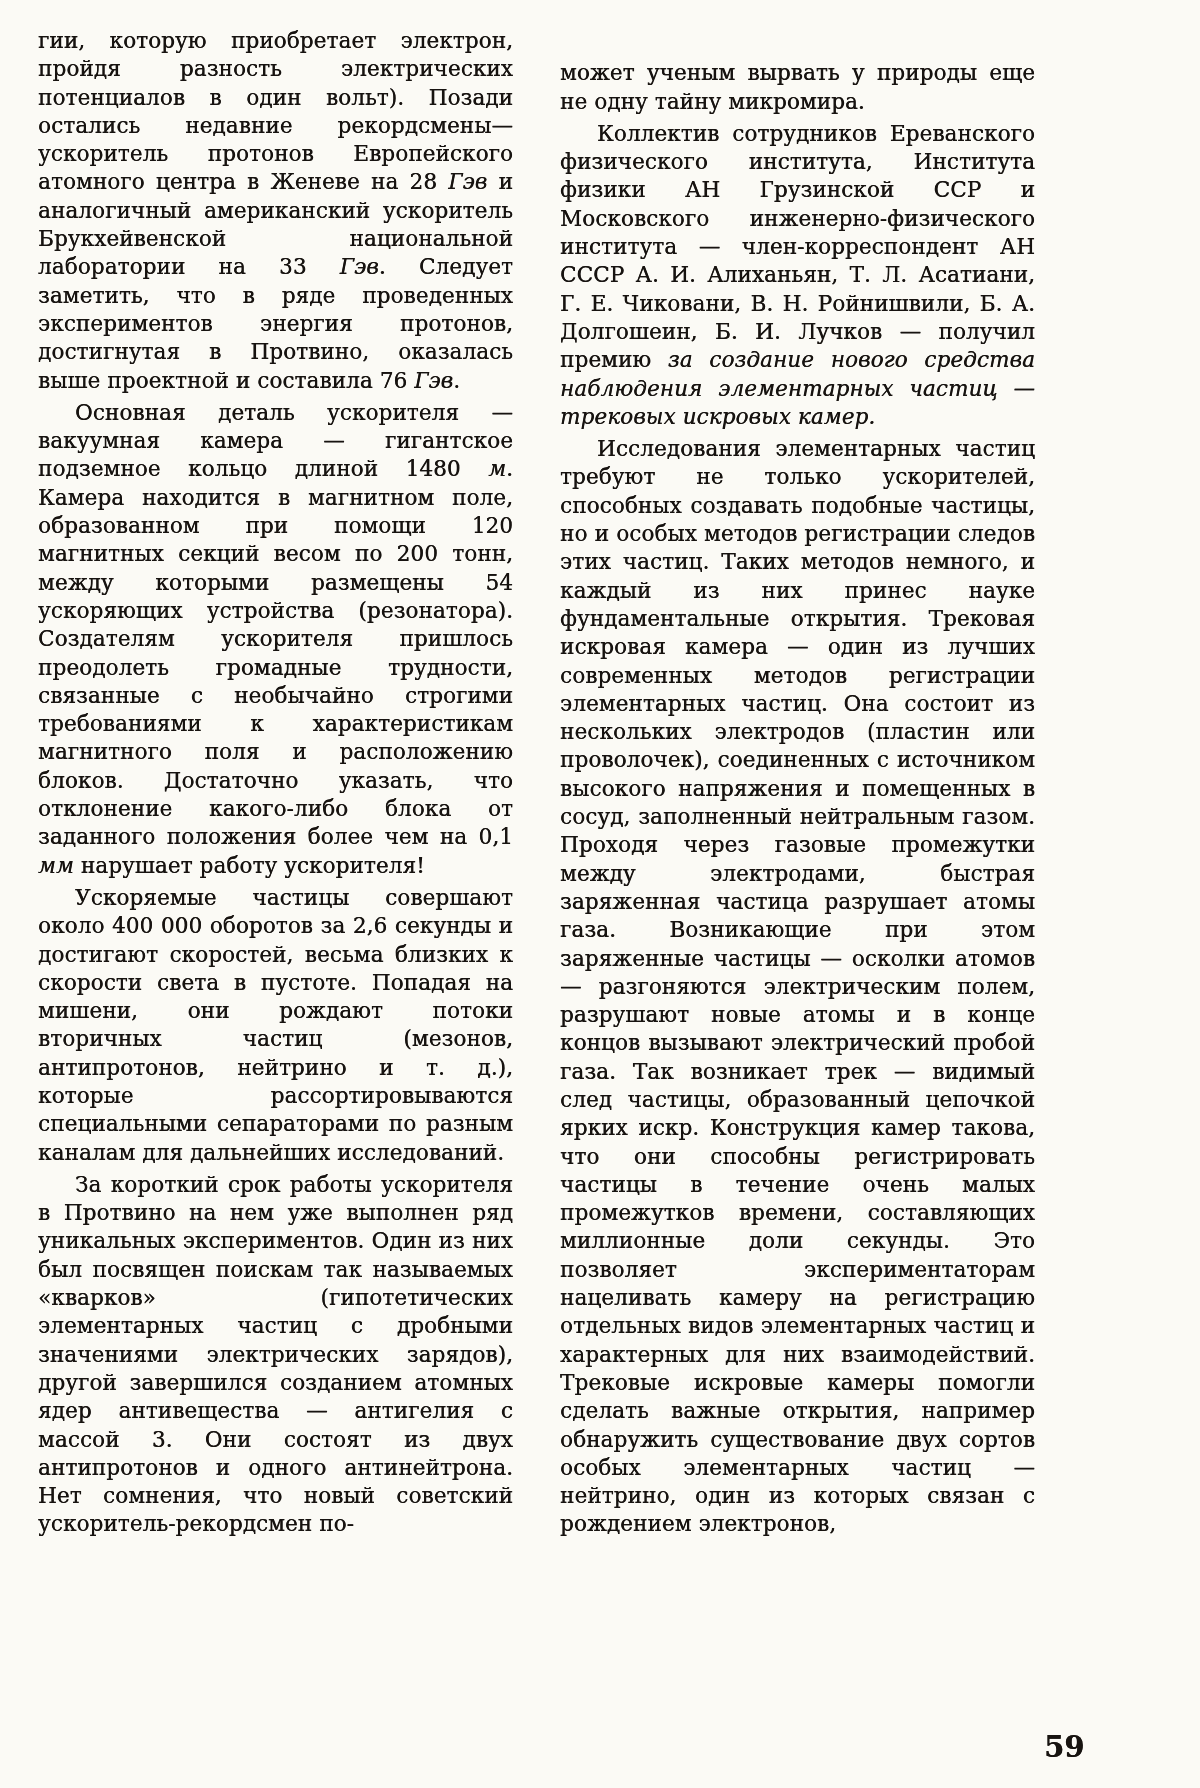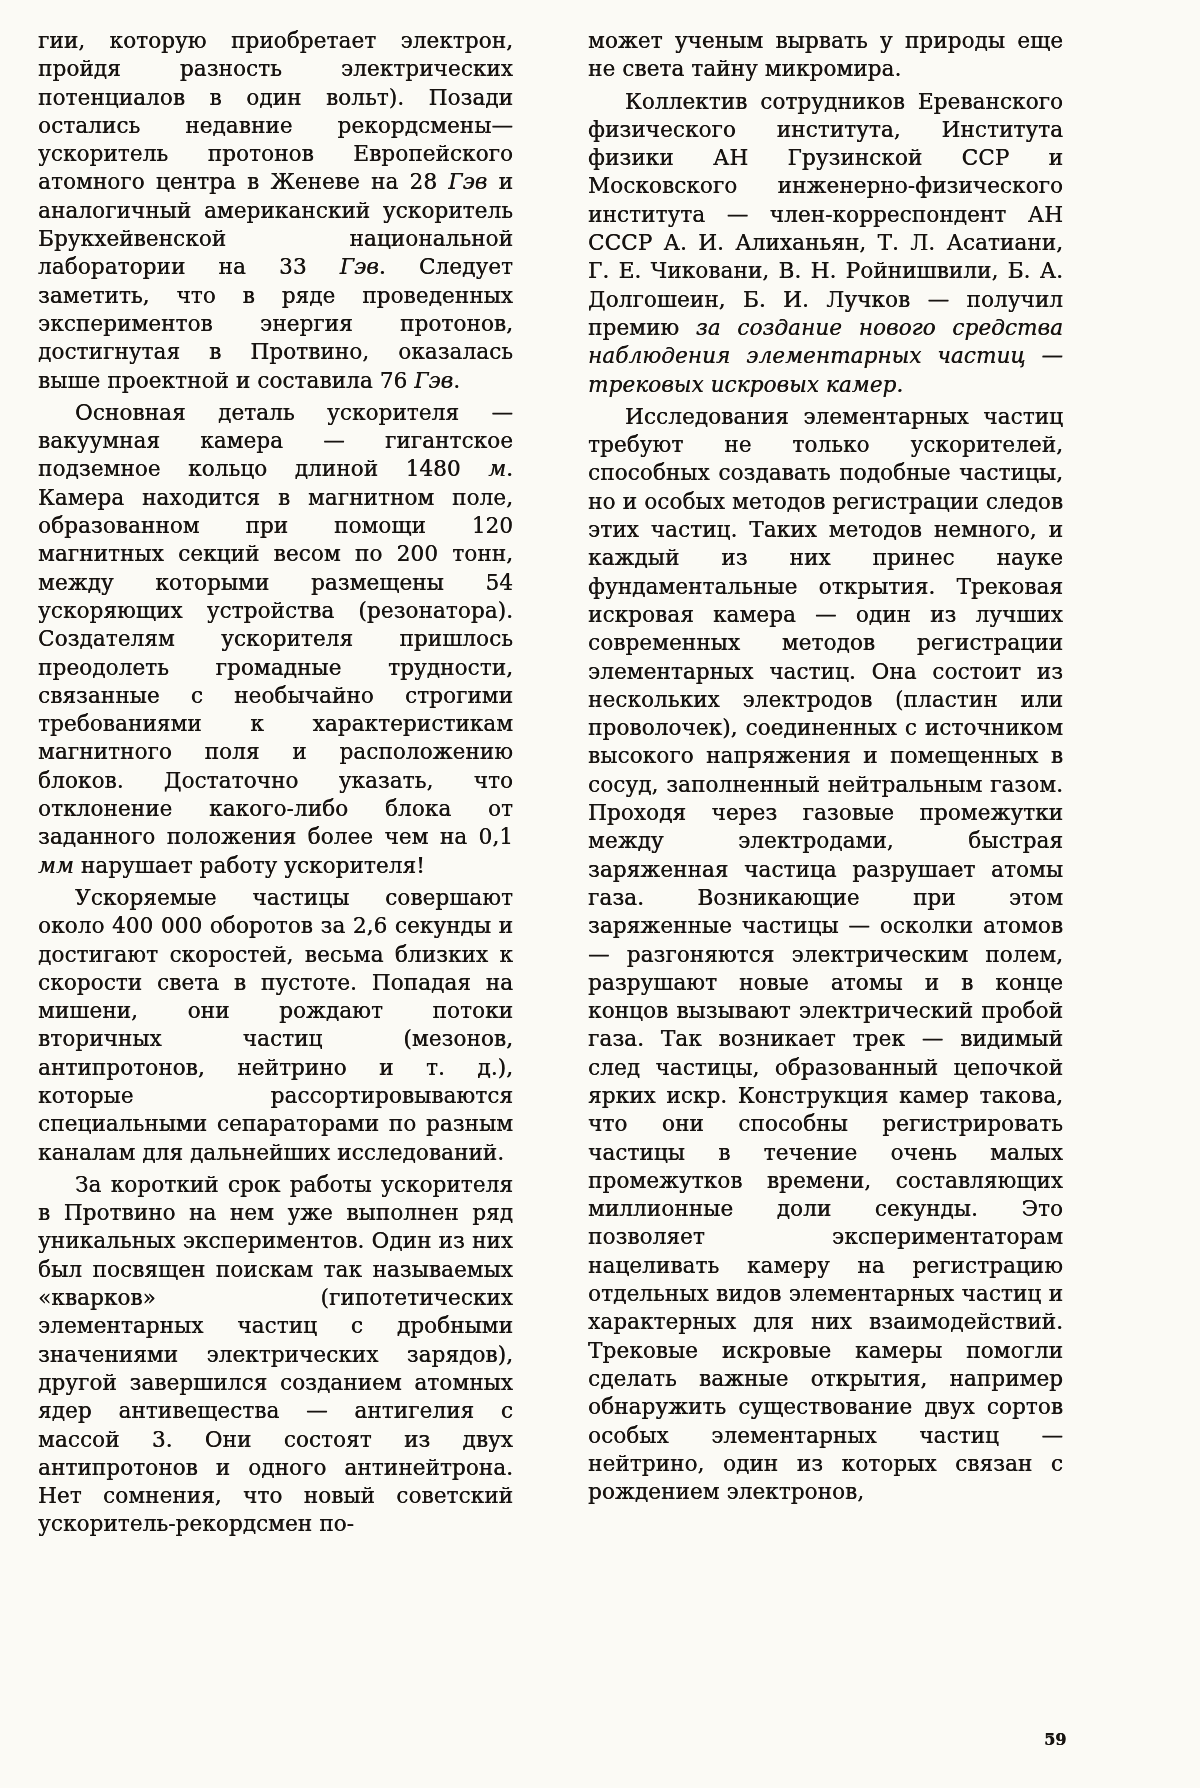--- a/index.html
+++ b/index.html
@@ -13,54 +13,55 @@
     overflow: hidden;
   }
   .page {
     position: absolute;
     inset: 0;
     padding: 27px 0 0 38px;
     box-sizing: border-box;
   }
   .columns {
     display: flex;
-    gap: 75px;
+    gap: 47px;
+    align-items: flex-end;
   }
   .column {
     width: 475px;
     text-align: justify;
     font-size: 21.5px;
     line-height: 28.3px;
     letter-spacing: 0.1px;
     text-shadow: 0.35px 0 0 currentColor; 
   }
   .column p { margin: 0; }
   .column p + p { margin-top: 4px; }
   .column p.indent { text-indent: 37px; }
   .it { font-style: italic; }
   .page-number {
     position: absolute;
     left: 1044px;
     top: 1730px;
-    font-size: 16px;
+    font-size: 29px;
     font-weight: bold;
     text-shadow: 0.4px 0 0 currentColor;
   }
 </style>
 </head>
 <body>
 
 <div class="page">
   <div class="columns">
     <div class="column">
         <p><span>гии, которую приобретает электрон, пройдя разность электрических потенциалов в один вольт). Позади остались недавние рекордсмены—ускоритель протонов Европейского атомного центра в Женеве на 28 </span><span class="it">Гэв</span><span> и аналогичный американский ускоритель Брукхейвенской национальной лаборатории на 33 </span><span class="it">Гэв</span><span>. Следует заметить, что в ряде проведенных экспериментов энергия протонов, достигнутая в Протвино, оказалась выше проектной и составила 76 </span><span class="it">Гэв</span><span>.</span></p>
         <p class="indent"><span>Основная деталь ускорителя — вакуумная камера — гигантское подземное кольцо длиной 1480 </span><span class="it">м</span><span>. Камера находится в магнитном поле, образованном при помощи 120 магнитных секций весом по 200 тонн, между которыми размещены 54 ускоряющих устройства (резонатора). Создателям ускорителя пришлось преодолеть громадные трудности, связанные с необычайно строгими требованиями к характеристикам магнитного поля и расположению блоков. Достаточно указать, что отклонение какого-либо блока от заданного положения более чем на 0,1 </span><span class="it">мм</span><span> нарушает работу ускорителя!</span></p>
         <p class="indent"><span>Ускоряемые частицы совершают около 400 000 оборотов за 2,6 секунды и достигают скоростей, весьма близких к скорости света в пустоте. Попадая на мишени, они рождают потоки вторичных частиц (мезонов, антипротонов, нейтрино и т. д.), которые рассортировываются специальными сепараторами по разным каналам для дальнейших исследований.</span></p>
         <p class="indent"><span>За короткий срок работы ускорителя в Протвино на нем уже выполнен ряд уникальных экспериментов. Один из них был посвящен поискам так называемых «кварков» (гипотетических элементарных частиц с дробными значениями электрических зарядов), другой завершился созданием атомных ядер антивещества — антигелия с массой 3. Они состоят из двух антипротонов и одного антинейтрона. Нет сомнения, что новый советский ускоритель-рекордсмен по-</span></p>
       </div>
     <div class="column">
-        <p><span>может ученым вырвать у природы еще не света тайну микромира.</span></p>
+        <p><span>может ученым вырвать у природы еще не одну тайну микромира.</span></p>
         <p class="indent"><span>Коллектив сотрудников Ереванского физического института, Института физики АН Грузинской ССР и Московского инженерно-физического института — член-корреспондент АН СССР А. И. Алиханьян, Т. Л. Асатиани, Г. Е. Чиковани, В. Н. Ройнишвили, Б. А. Долгошеин, Б. И. Лучков — получил премию </span><span class="it">за создание нового средства наблюдения элементарных частиц — трековых искровых камер.</span></p>
         <p class="indent"><span>Исследования элементарных частиц требуют не только ускорителей, способных создавать подобные частицы, но и особых методов регистрации следов этих частиц. Таких методов немного, и каждый из них принес науке фундаментальные открытия. Трековая искровая камера — один из лучших современных методов регистрации элементарных частиц. Она состоит из нескольких электродов (пластин или проволочек), соединенных с источником высокого напряжения и помещенных в сосуд, заполненный нейтральным газом. Проходя через газовые промежутки между электродами, быстрая заряженная частица разрушает атомы газа. Возникающие при этом заряженные частицы — осколки атомов — разгоняются электрическим полем, разрушают новые атомы и в конце концов вызывают электрический пробой газа. Так возникает трек — видимый след частицы, образованный цепочкой ярких искр. Конструкция камер такова, что они способны регистрировать частицы в течение очень малых промежутков времени, составляющих миллионные доли секунды. Это позволяет экспериментаторам нацеливать камеру на регистрацию отдельных видов элементарных частиц и характерных для них взаимодействий. Трековые искровые камеры помогли сделать важные открытия, например обнаружить существование двух сортов особых элементарных частиц — нейтрино, один из которых связан с рождением электронов,</span></p>
       </div>
   </div>
   <div class="page-number">59</div>
 </div>
 
 </body></html>

